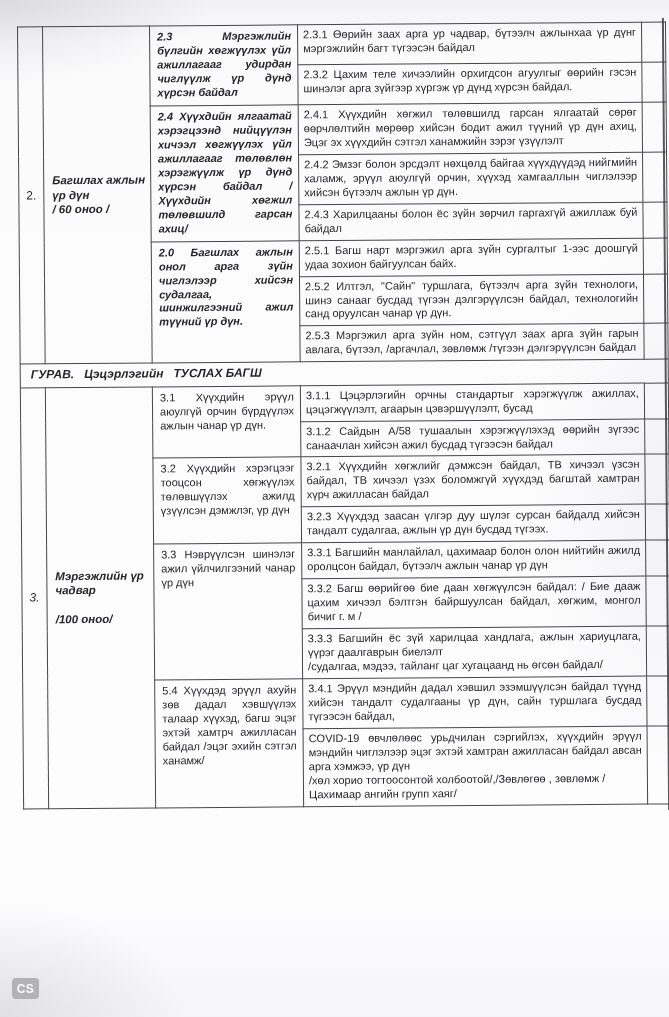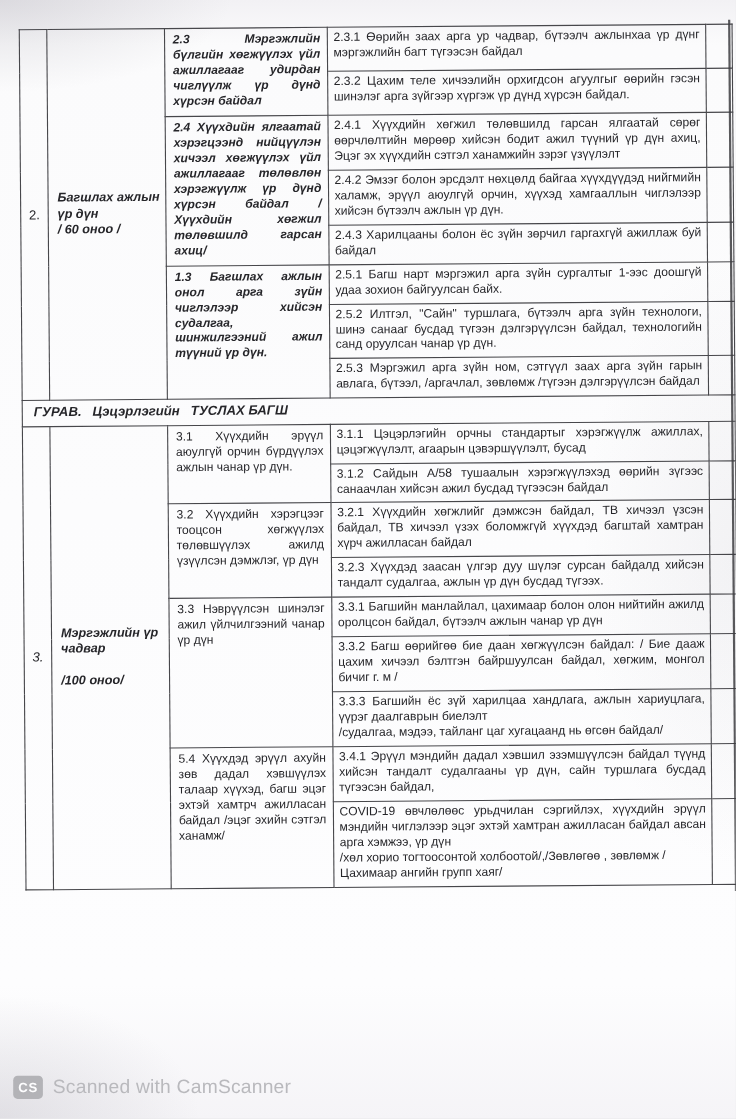--- a/index.html
+++ b/index.html
@@ -105,21 +105,21 @@
         </tr>
         <tr>
           <td class="ind">2.4.2 Эмзэг болон эрсдэлт нөхцөлд байгаа хүүхдүүдэд нийгмийн халамж, эрүүл аюулгүй орчин, хүүхэд хамгааллын чиглэлээр хийсэн бүтээлч ажлын үр дүн.</td>
           <td class="score"></td>
         </tr>
         <tr>
           <td class="ind">2.4.3  Харилцааны болон ёс зүйн зөрчил гаргахгүй ажиллаж буй байдал</td>
           <td class="score"></td>
         </tr>
         <tr>
-          <td class="sub it" rowspan="3">1.3 Багшлах ажлын онол арга зүйн чиглэлээр хийсэн судалгаа, шинжилгээний ажил түүний үр дүн.</td>
+          <td class="sub it" rowspan="3">2.0 Багшлах ажлын онол арга зүйн чиглэлээр хийсэн судалгаа, шинжилгээний ажил түүний үр дүн.</td>
           <td class="ind">2.5.1  Багш нарт мэргэжил арга зүйн сургалтыг 1-ээс доошгүй удаа зохион байгуулсан байх.</td>
           <td class="score"></td>
         </tr>
         <tr>
           <td class="ind">2.5.2 Илтгэл, "Сайн" туршлага, бүтээлч арга зүйн технологи, шинэ санааг бусдад түгээн дэлгэрүүлсэн байдал, технологийн санд оруулсан чанар үр дүн.</td>
           <td class="score"></td>
         </tr>
         <tr>
           <td class="ind">2.5.3  Мэргэжил арга зүйн ном, сэтгүүл заах арга зүйн гарын авлага, бүтээл, /аргачлал, зөвлөмж /түгээн дэлгэрүүлсэн байдал</td>
           <td class="score"></td>
@@ -177,16 +177,15 @@
           <td class="score"></td>
         </tr>
       </tbody>
     </table>
   </div>
 
   <div class="edge-line"></div>
 
   <div class="watermark">
     <span class="cs-logo">CS</span>
-    <span class="cs-text">Scanned with CamScanner</span>
   </div>
 
 </div>
 
 </body></html>

